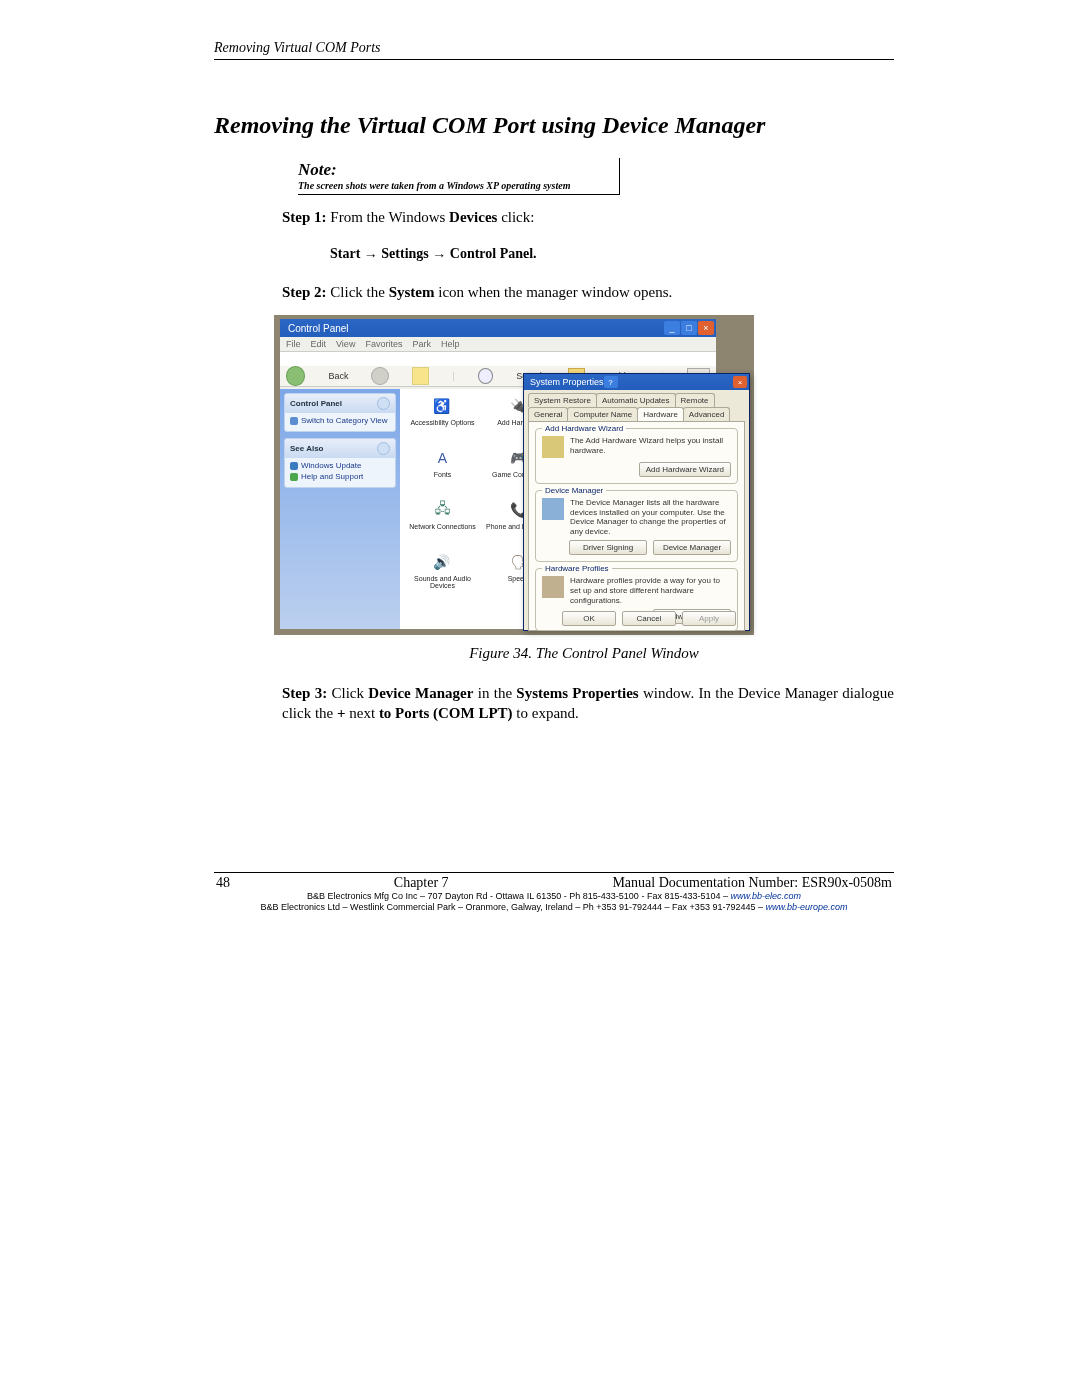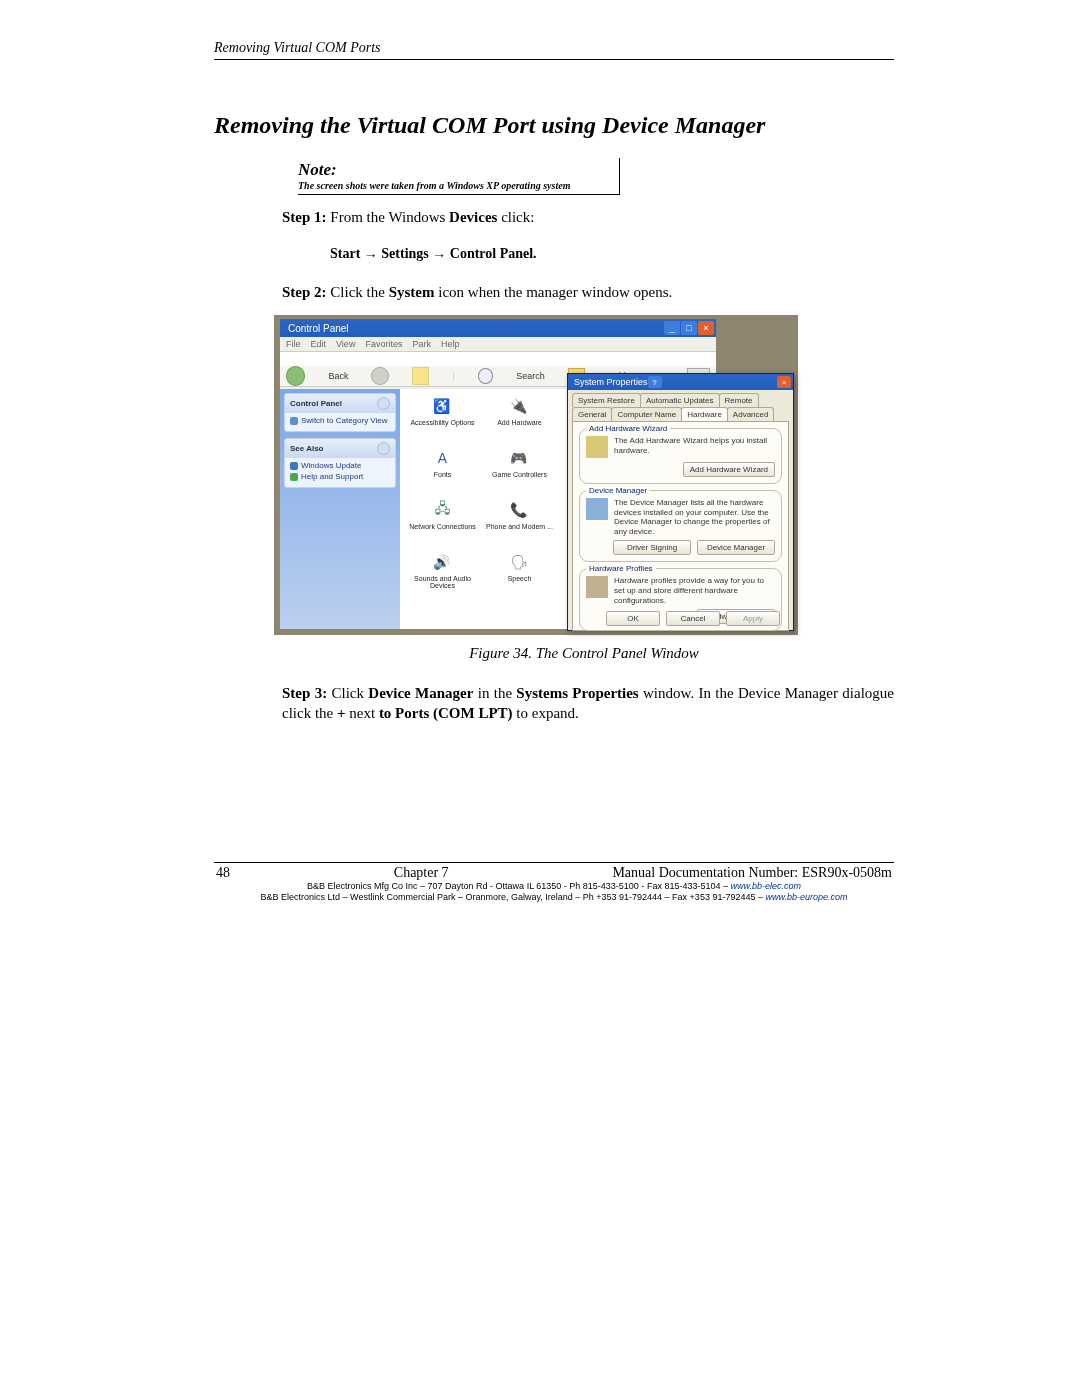--- a/index.html
+++ b/index.html
@@ -68,21 +68,20 @@
     font-weight: bold;
   }
   
   .figure-wrap { margin-left: 60px; margin-right: 0; margin-bottom: 12px; }
   .figure {
     width: 480px;
     height: 320px;
     background: #8d8570;
     position: relative;
     font-family: Tahoma, Arial, sans-serif;
-    padding-left: 44px;
   }
   .cp-window {
     position: absolute; left: 6px; top: 4px; width: 436px; height: 310px;
     background: #fff;
   }
   .cp-titlebar {
     height: 18px;
     background: linear-gradient(#2a66c5,#245ebd);
     color: #fff; font-size: 10px; display: flex; align-items: center;
     padding-left: 8px;
@@ -121,41 +120,41 @@
     box-shadow: 2px 2px 6px rgba(0,0,0,.3);
     font-size:8px;
   }
   .sp-titlebar{ height:16px; background:linear-gradient(#2a66c5,#245ebd); color:#fff; font-size:9px; display:flex; align-items:center; padding-left:6px;}
   .sp-titlebar .sp-close{margin-left:auto;width:14px;height:12px;background:#e06030;border-radius:2px;margin-right:2px;display:flex;align-items:center;justify-content:center;color:#fff;font-size:8px;}
   .sp-help{width:14px;height:12px;background:#3b7ee0;border-radius:2px;margin-right:1px;display:flex;align-items:center;justify-content:center;color:#fff;font-size:8px;}
   .sp-tabs-row{ display:flex; padding:3px 4px 0 4px; gap:0;}
   .sp-tab{ border:1px solid #aca899; border-bottom:none; background:#ece9d8; padding:2px 5px; border-radius:3px 3px 0 0; margin-right:-1px; color:#333;}
   .sp-tab.active{ background:#fdfcf7; position:relative; z-index:2;}
   .sp-content{ margin:0 4px 4px 4px; background:#fdfcf7; border:1px solid #aca899; height:196px; padding:6px; position:relative;}
-  .fieldset{ border:1px solid #c0c0b0; border-radius:9px; padding:4px 6px 6px 6px; margin-bottom:6px; position:relative;}
+  .fieldset{ border:1px solid #c0c0b0; border-radius:4px; padding:4px 6px 6px 6px; margin-bottom:6px; position:relative;}
   .fs-legend{ position:relative; top:-9px; background:#fdfcf7; padding:0 3px; color:#0a246a; font-size:8px; display:inline-block;}
   .fs-row{ display:flex; gap:6px; align-items:flex-start; margin-top:-6px;}
   .fs-row .ic{ width:22px;height:22px;flex:none; }
   .fs-row .txt{ flex:1; color:#333; line-height:1.2;}
   .fs-btns{ display:flex; justify-content:flex-end; gap:6px; margin-top:4px;}
   .xp-btn{ border:1px solid #aca899; background:linear-gradient(#fefefe,#e8e5d6); padding:2px 6px; border-radius:2px; font-size:8px; color:#333; min-width:64px; text-align:center;}
   .sp-bottom{ position:absolute; bottom:4px; right:8px; display:flex; gap:6px;}
   
   .figure-caption { text-align:center; font-style:italic; font-size:15px; margin:10px 0 22px 0;}
   
   .step3 {
     margin-left: 68px;
     font-size: 15px;
     text-align: justify;
     line-height:1.3;
   }
   
   .footer {
     position:absolute;
-    bottom:12px;
+    bottom:2px;
     left:0; right:0;
     border-top:1px solid #000;
     padding-top:2px;
     font-size:11px;
   }
   .footer-row1{ display:flex; justify-content:space-between; font-size:14px; font-family:"Times New Roman",Times,serif; padding:0 2px;}
   .footer-small{ text-align:center; font-size:9px; line-height:1.3; font-family:Arial,Helvetica,sans-serif; }
   .footer-small .blue{ color:#003399; font-style:italic;}
 </style>
 </head>

